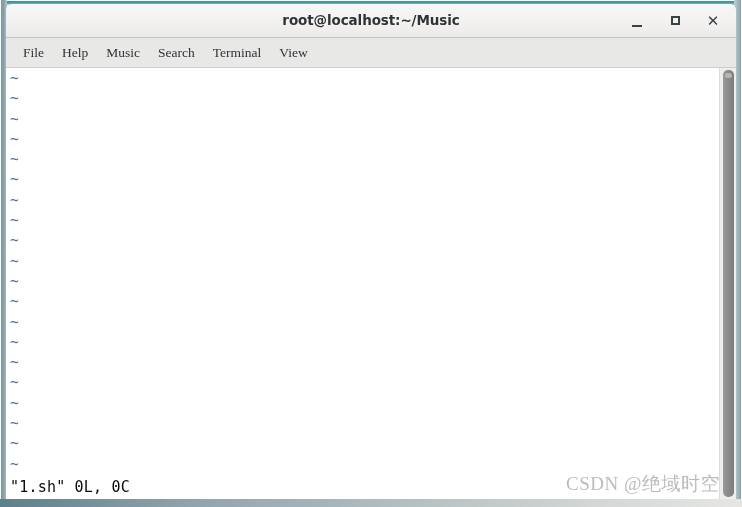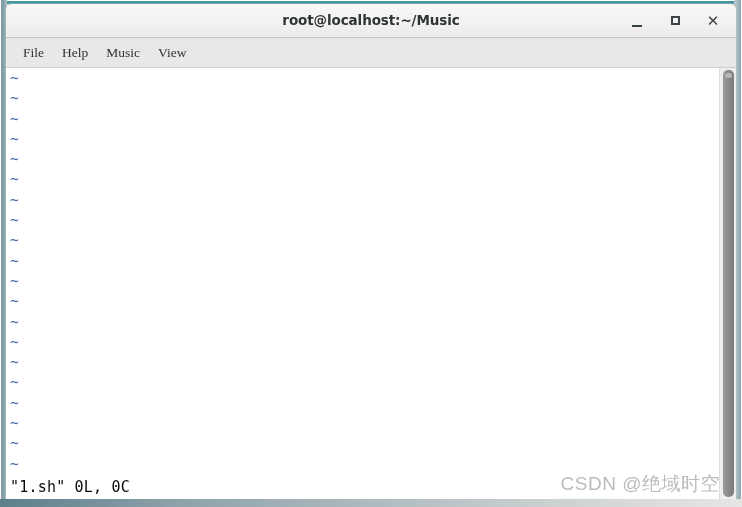--- a/index.html
+++ b/index.html
@@ -203,21 +203,21 @@
     border-radius: 3px;
   }
 
   
   #watermark {
     position: absolute;
     right: 22px;
     bottom: 10px;
     font-size: 19px;
     color: #b9bcbd;
-    font-family: Liberation Sans, sans-serif;
+    font-family: Liberation Serif, serif;
     white-space: nowrap;
     letter-spacing: 0.5px;
   }
 </style>
 </head>
 <body>
 
 <div id="window">
 
   <div class="frame-top"></div>
@@ -236,20 +236,22 @@
     <div class="win-btn" id="btn-close">
       <span class="glyph-close">✕</span>
     </div>
   </div>
 
   <div id="menubar">
     <div id="menu-items">
         <div class="menu-item">File</div>
         <div class="menu-item">Help</div>
         <div class="menu-item">Music</div>
+        <div class="menu-item">Search</div>
+        <div class="menu-item">Terminal</div>
         <div class="menu-item">View</div>
       </div>
   </div>
 
   <div id="terminal">
     <div id="term-text">
         <div class="vim-tilde">~</div>
         <div class="vim-tilde">~</div>
         <div class="vim-tilde">~</div>
         <div class="vim-tilde">~</div>

